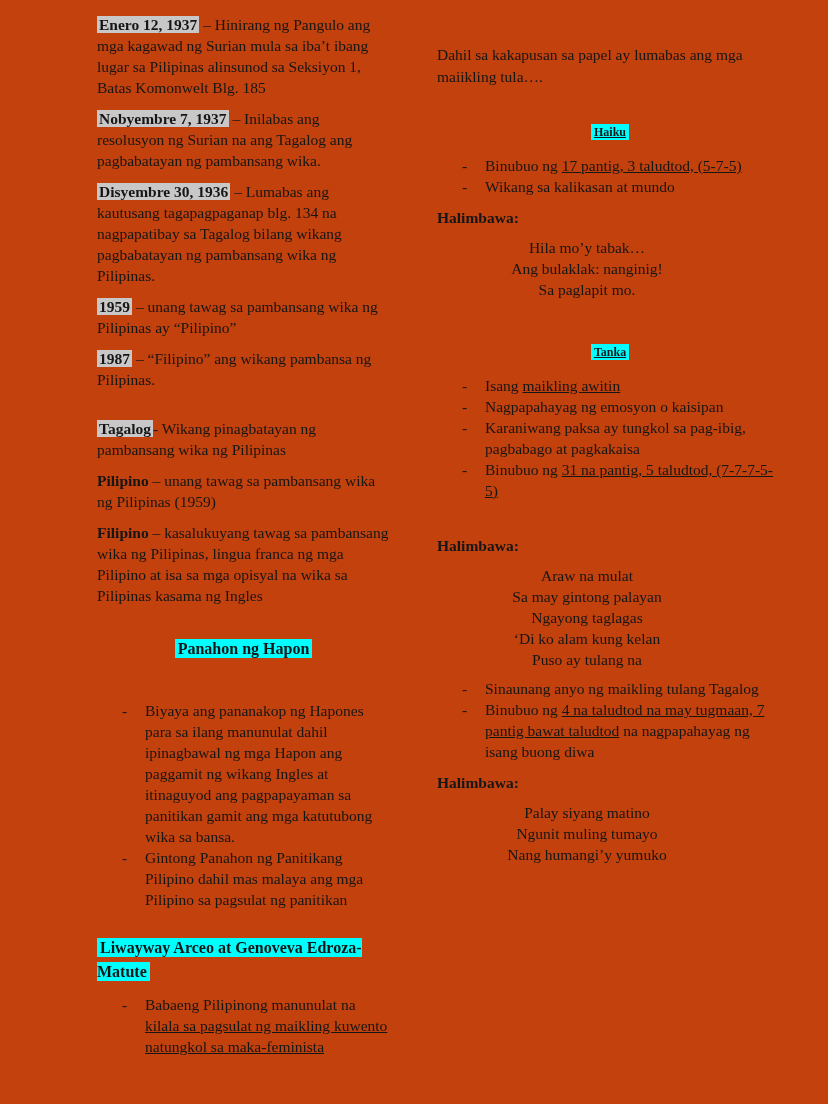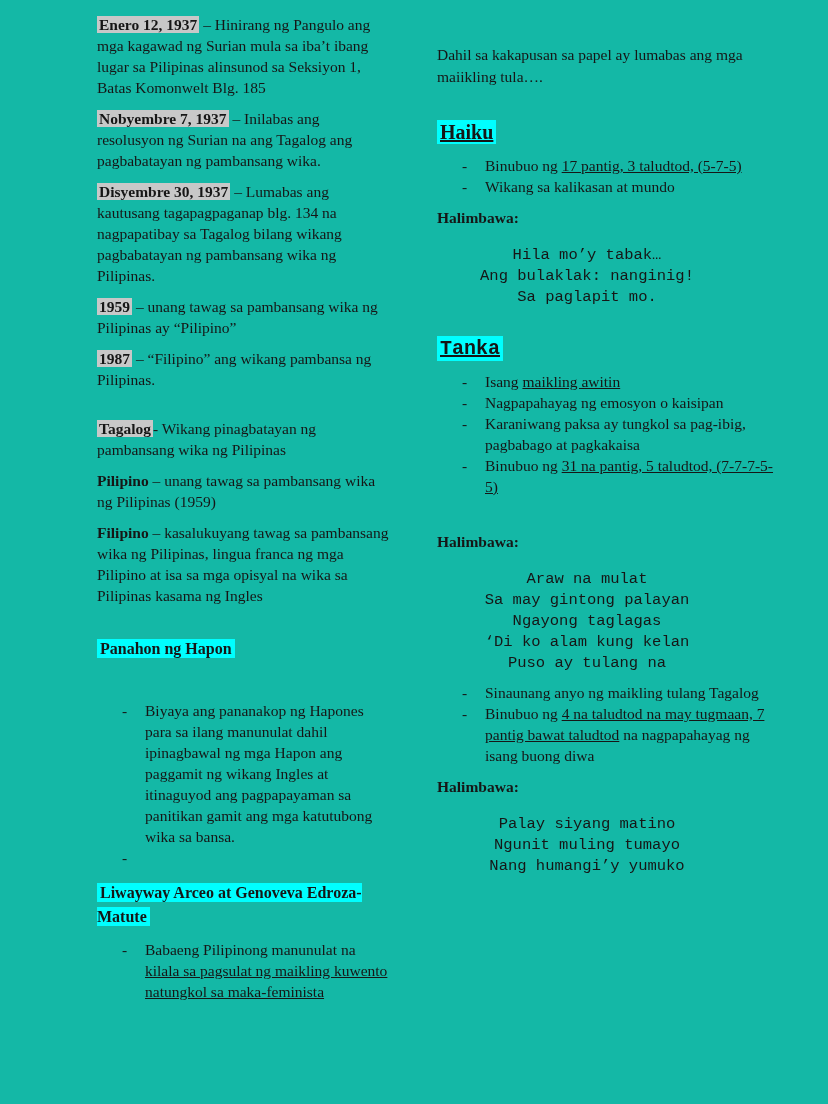--- a/index.html
+++ b/index.html
@@ -4,68 +4,68 @@
 <style>
   * { margin:0; padding:0; box-sizing:border-box; }
   body {
     width:828px; height:1104px;
     background:#f4f4f2;
     font-family:"Liberation Serif","DejaVu Serif",serif;
     color:#161616;
   }
   .page {
     position:relative; width:828px; height:1104px;
-    background:#14b8a6; overflow:hidden;
+    background:#c2410c; overflow:hidden;
   }
   .col { position:absolute; }
   .col-left  { left:97px;  top:14px; width:293px; }
   .col-right { left:437px; top:44px; width:346px; }
 
   .para { font-size:15.5px; line-height:21px; margin-bottom:10px; }
   .b  { font-weight:bold; }
   .ul { text-decoration:underline; }
   .hl-gray { background:#c8c8c8; padding:0 2px; }
   .hl-cyan { background:#00ffff; padding:1px 3px; }
 
   .terms { margin-top:28px;font-family:Liberation Serif, serif; }
 
-  .center-head { margin-top:32px; font-size:16px; line-height:22px; }
+  .center-head { text-align:center; margin-top:32px; font-size:16px; line-height:22px; }
   .left-head   { font-size:16px; line-height:24px; }
 
   .bullets { }
   .bullet { position:relative; padding-left:48px; font-size:15.5px; line-height:21px; }
   .bullet .dash { position:absolute; left:25px; top:0; }
 
   .intro { font-size:15.5px; line-height:22px; font-weight:normal; }
-  .sec-head { font-size:20px; line-height:21px; }
+  .sec-head { font-size:12px; line-height:21px;text-align:center; }
   .ex { font-weight:bold; font-size:15.5px; line-height:21px; }
   .poem { width:300px; text-align:center; font-size:15.5px; line-height:21px; }
 
   .mt8  { margin-top:8px; }
-  .mt9  { margin-top:17px;font-family:Liberation Mono, monospace; }
+  .mt9  { margin-top:9px; }
   .mt10 { margin-top:10px; }
   .mt12 { margin-top:12px; }
   .mt22 { margin-top:22px; }
-  .mt26 { margin-top:34px; }
-  .mt30 { margin-top:30px;font-family:Liberation Mono, monospace; }
+  .mt26 { margin-top:26px; }
+  .mt30 { margin-top:42px; }
   .mt34 { margin-top:34px; }
   .mt40 { margin-top:40px; }
 </style>
 </head>
 <body>
 
 <div class="page">
 
   <div class="col col-left">
 
     <p class="para"><span class="b hl-gray">Enero 12, 1937</span><span> – Hinirang ng Pangulo ang mga kagawad ng Surian mula sa iba’t ibang lugar sa Pilipinas alinsunod sa Seksiyon 1, Batas Komonwelt Blg. 185</span></p>
 
     <p class="para"><span class="b hl-gray">Nobyembre 7, 1937</span><span> – Inilabas ang resolusyon ng Surian na ang Tagalog ang pagbabatayan ng pambansang wika.</span></p>
 
-    <p class="para"><span class="b hl-gray">Disyembre 30, 1937</span><span> – Lumabas ang kautusang tagapagpaganap blg. 134 na nagpapatibay sa Tagalog bilang wikang pagbabatayan ng pambansang wika ng Pilipinas.</span></p>
+    <p class="para"><span class="b hl-gray">Disyembre 30, 1936</span><span> – Lumabas ang kautusang tagapagpaganap blg. 134 na nagpapatibay sa Tagalog bilang wikang pagbabatayan ng pambansang wika ng Pilipinas.</span></p>
 
     <p class="para"><span class="b hl-gray">1959</span><span> – unang tawag sa pambansang wika ng Pilipinas ay “Pilipino”</span></p>
 
     <p class="para"><span class="b hl-gray">1987</span><span> – “Filipino” ang wikang pambansa ng Pilipinas.</span></p>
 
     <div class="terms">
       <p class="para"><span class="b hl-gray">Tagalog</span><span>- Wikang pinagbatayan ng pambansang wika ng Pilipinas</span></p>
       <p class="para"><span class="b">Pilipino</span><span> – unang tawag sa pambansang wika ng Pilipinas (1959)</span></p>
       <p class="para"><span class="b">Filipino</span><span> – kasalukuyang tawag sa pambansang wika ng Pilipinas, lingua franca ng mga Pilipino at isa sa mga opisyal na wika sa Pilipinas kasama ng Ingles</span></p>
     </div>
@@ -74,20 +74,21 @@
       <span class="b hl-cyan">Panahon ng Hapon</span>
     </div>
 
     <div class="bullets mt40">
       <div class="bullet">
         <span class="dash">-</span>
         <span class="btext">Biyaya ang pananakop ng Hapones para sa ilang manunulat dahil ipinagbawal ng mga Hapon ang paggamit ng wikang Ingles at itinaguyod ang pagpapayaman sa panitikan gamit ang mga katutubong wika sa bansa.</span>
       </div>
       <div class="bullet">
         <span class="dash">-</span>
+        <span class="btext">Gintong Panahon ng Panitikang Pilipino dahil mas malaya ang mga Pilipino sa pagsulat ng panitikan</span>
       </div>
     </div>
 
     <div class="left-head mt26">
       <span class="b hl-cyan">Liwayway Arceo at Genoveva Edroza-Matute</span>
     </div>
 
     <div class="bullets mt10">
       <div class="bullet">
         <span class="dash">-</span>

